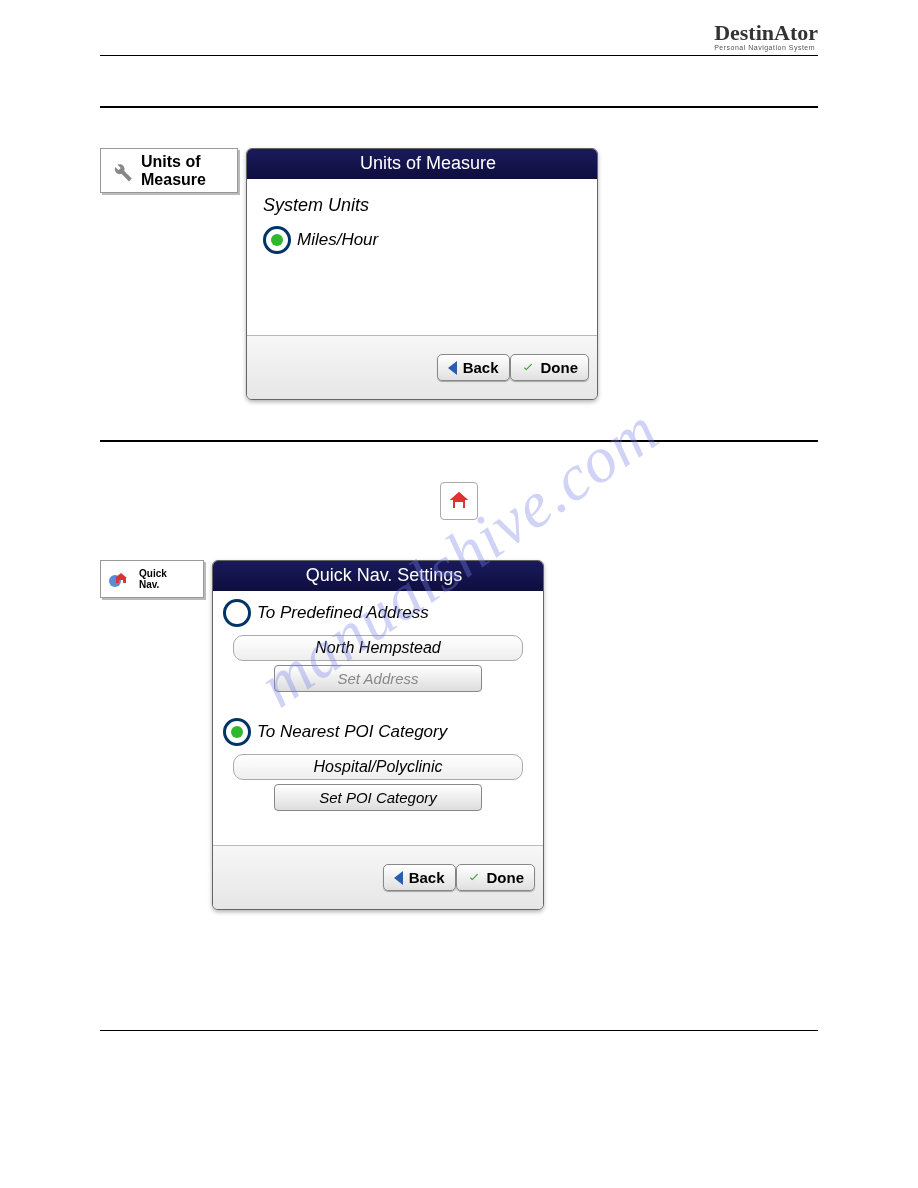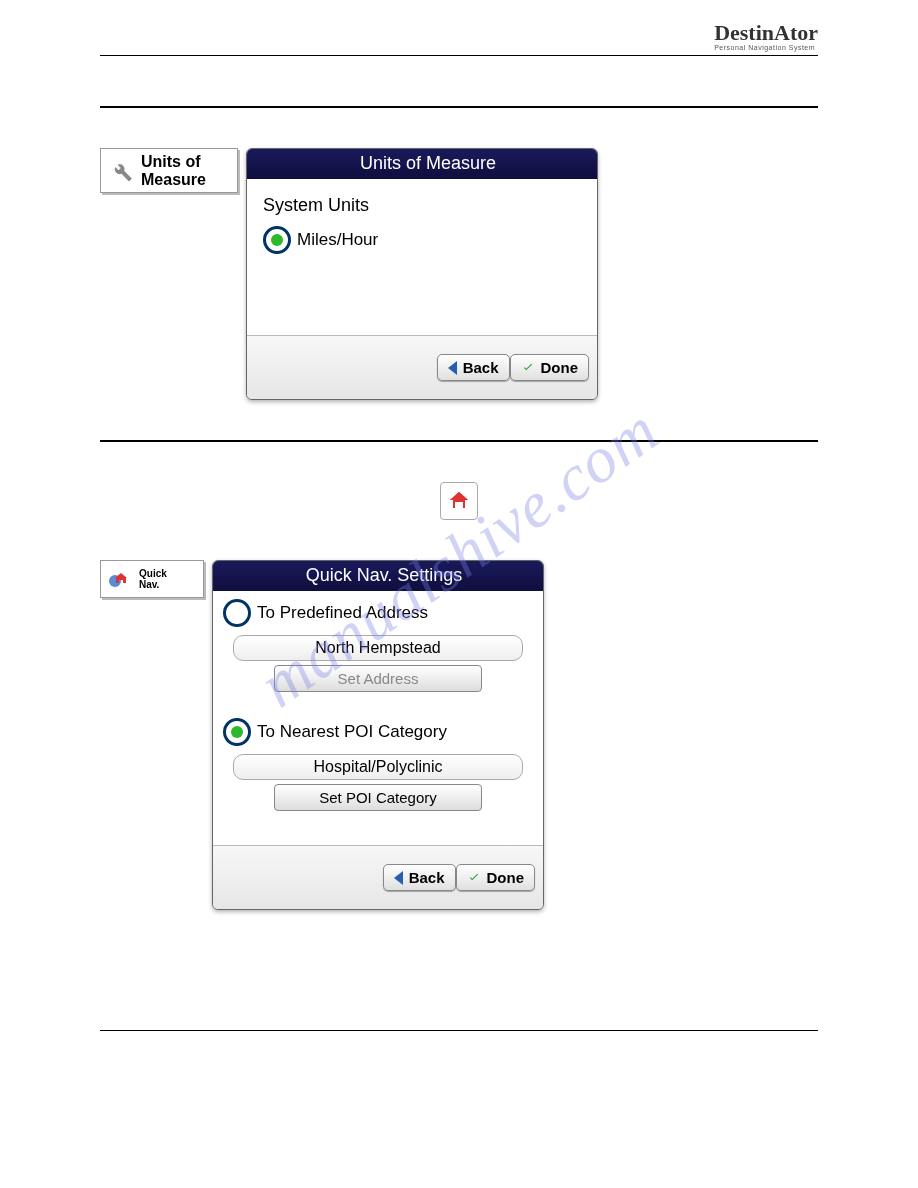--- a/index.html
+++ b/index.html
@@ -74,20 +74,21 @@
   .titlebar {
     background: linear-gradient(#1a1a5c, #0e0e3e);
     color: #fff;
     text-align: center;
     padding: 4px 0 5px 12px;
     font-size: 18px;
   }
   .screen-body {
     padding: 12px 16px;
     flex: 1;
+    font-style: italic;
   }
   .screen-body h4 {
     margin: 4px 0 10px 0;
     font-weight: normal;
     font-size: 18px;
     color: #000;
   }
   .radio-row {
     display: flex;
     align-items: center;

